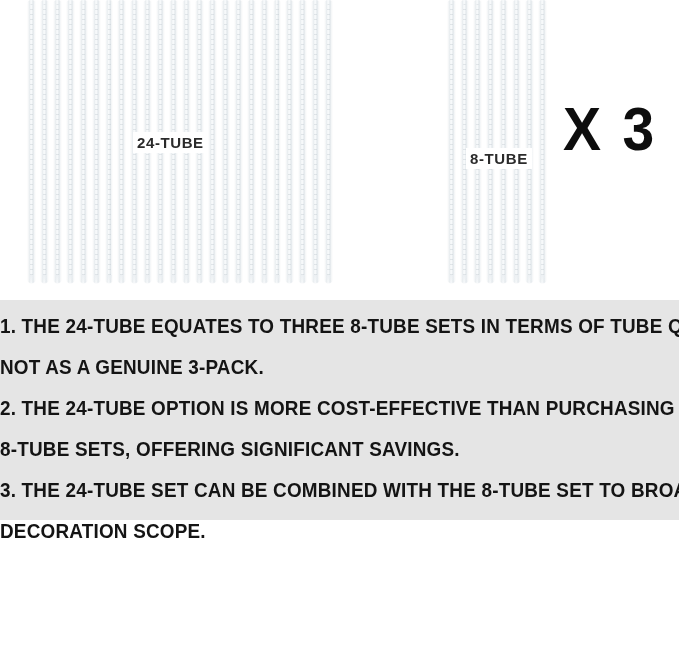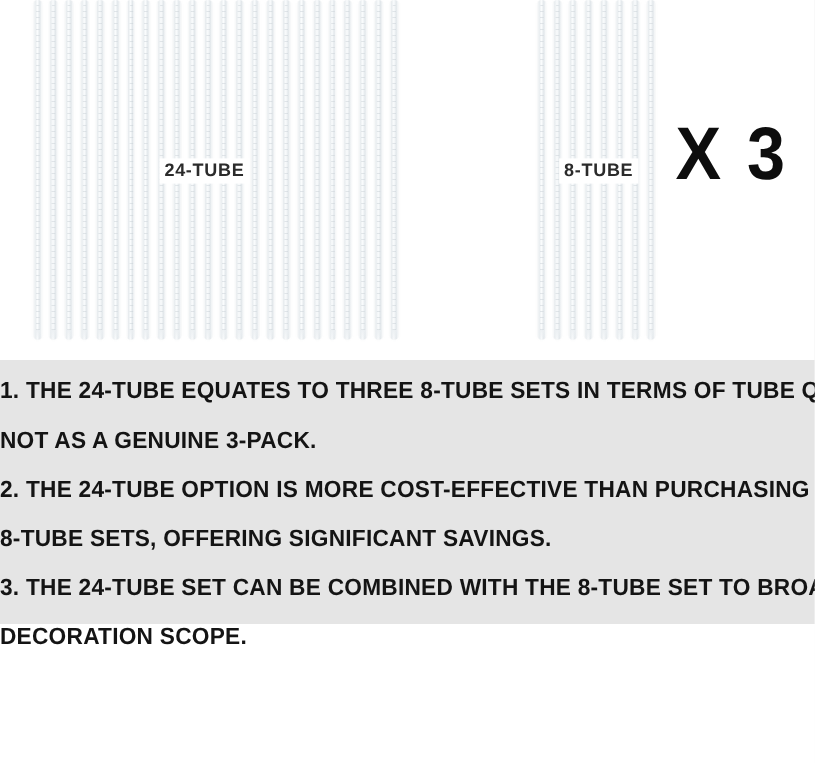--- a/index.html
+++ b/index.html
@@ -100,21 +100,21 @@
     font-family: "Liberation Sans Narrow", "Liberation Sans", sans-serif;
     font-weight: 700;
     font-size: 15px;
     letter-spacing: 0.6px;
     color: #2b2b2b;
     background: #ffffff;
     padding: 2px 4px;
     white-space: nowrap;
   }
   .label-24 { left: 133px; top: 132px; }
-  .label-8  { left: 466px; top: 132px; }
+  .label-8  { left: 466px; top: 148px; }
 
   .multiplier {
     position: absolute;
     left: 563px;
     top: 98px;
     font-family: "Liberation Sans Narrow", "Liberation Sans", sans-serif;
     font-weight: 700;
     font-size: 62px;
     line-height: 62px;
     letter-spacing: 3px;

